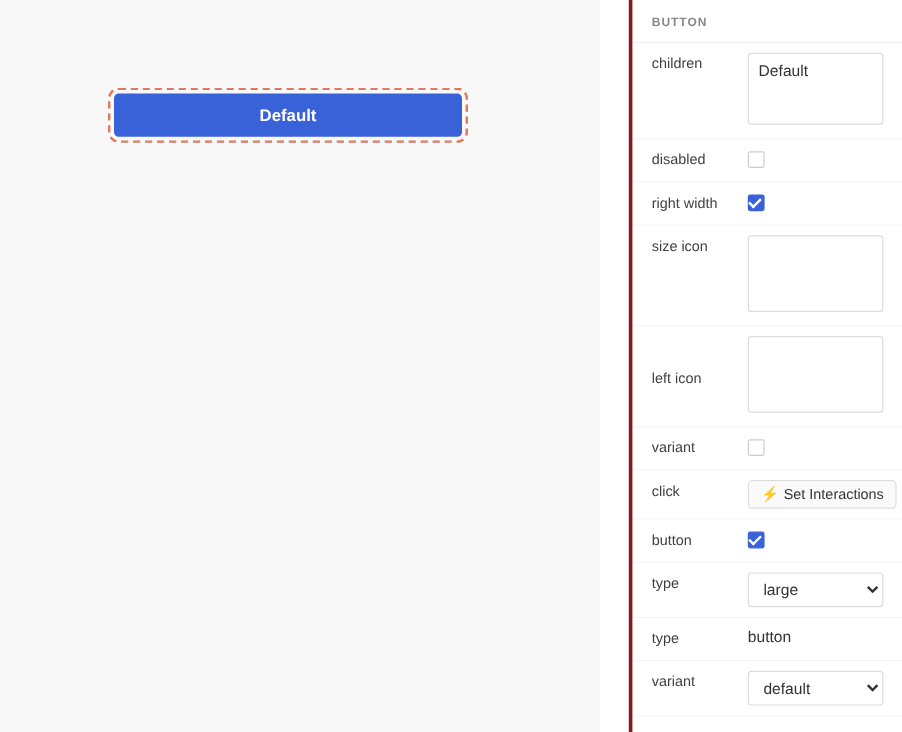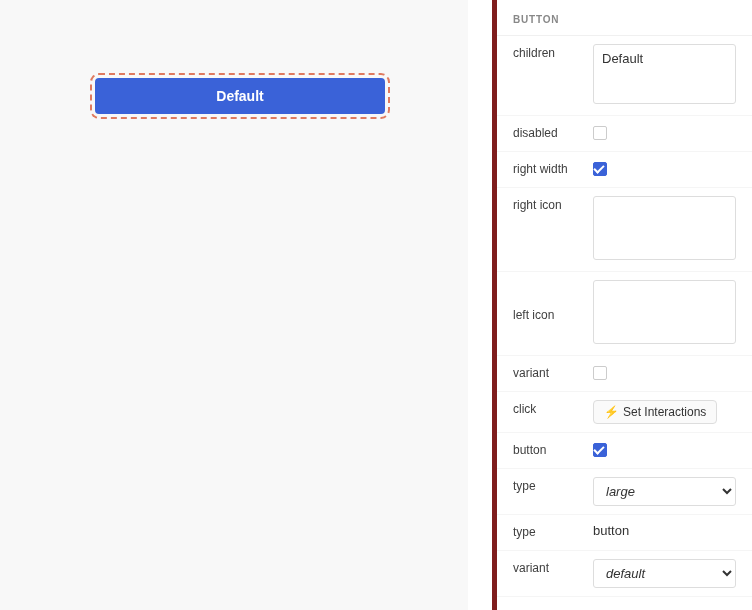--- a/index.html
+++ b/index.html
@@ -40,23 +40,23 @@
       border: none;
       border-radius: 4px;
       cursor: pointer;
       text-align: center;
       outline: 2px dashed #e07a5f;
       outline-offset: 3px;
     }
 
     
     .properties-panel {
-      width: 260px;
+      width: 228px;
       background: #fff;
-      border-left: 5px solid #7f1d1d;
+      border-left: 3px solid #7f1d1d;
       overflow-y: auto;
       padding-bottom: 20px;
       margin-left: 24px;
     }
 
     .panel-title {
       font-size: 10px;
       font-weight: 700;
       color: #888;
       letter-spacing: 0.08em;
@@ -167,21 +167,20 @@
     .prop-select {
       width: 100%;
       border: 1px solid #ddd;
       border-radius: 3px;
       padding: 5px 8px;
       font-size: 13px;
       color: #333;
       background: white;
       appearance: auto;
       cursor: pointer;
-      font-style: italic;
     }
 
     
     .prop-text-value {
       color: #333;
       font-size: 13px;
       padding-top: 2px;
     }
   </style>
 </head>
@@ -213,21 +212,21 @@
   </div>
 
   <div class="prop-row">
     <div class="prop-label">right width</div>
     <div class="prop-value">
       <input type="checkbox" class="prop-checkbox" checked="" style="">
     </div>
   </div>
 
   <div class="prop-row" style="align-items:flex-start;">
-    <div class="prop-label">right icon</div>
+    <div class="prop-label">size icon</div>
     <div class="prop-value">
       <textarea class="prop-textarea-short" style=""></textarea>
     </div>
   </div>
 
   <div class="prop-row" style="align-items:center;">
     <div class="prop-label">left icon</div>
     <div class="prop-value">
       <textarea class="prop-textarea-short" style=""></textarea>
     </div>

